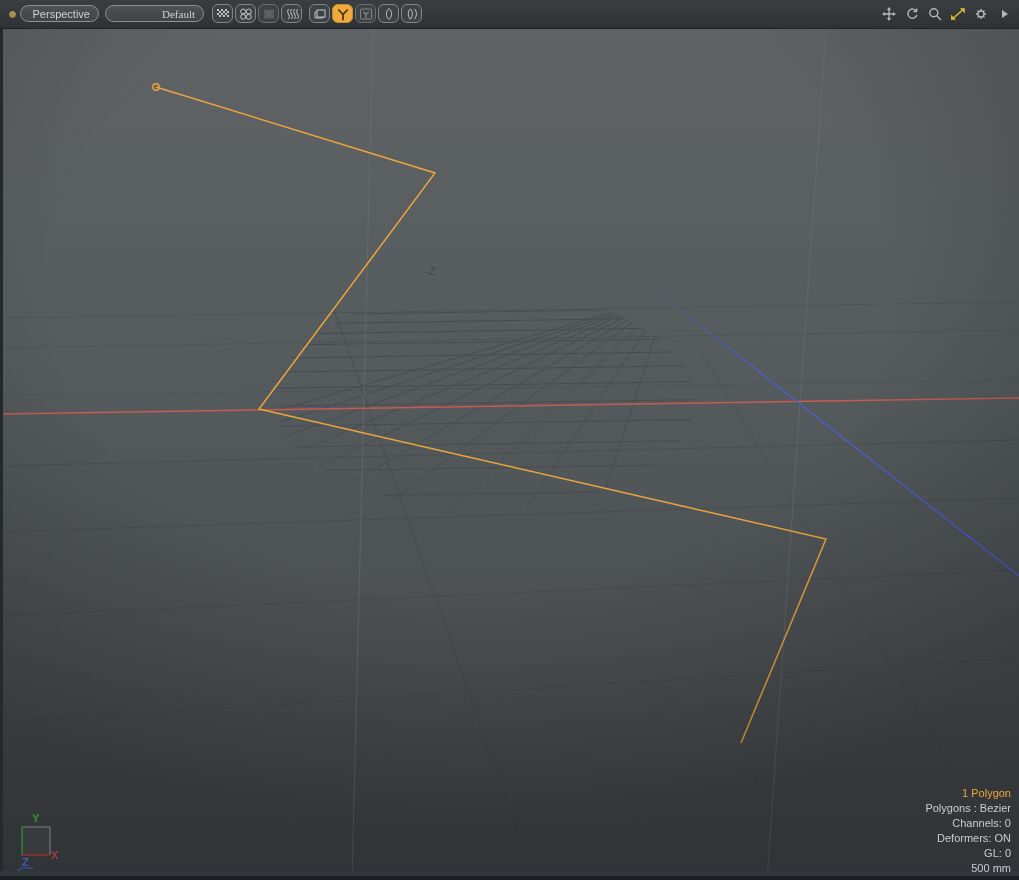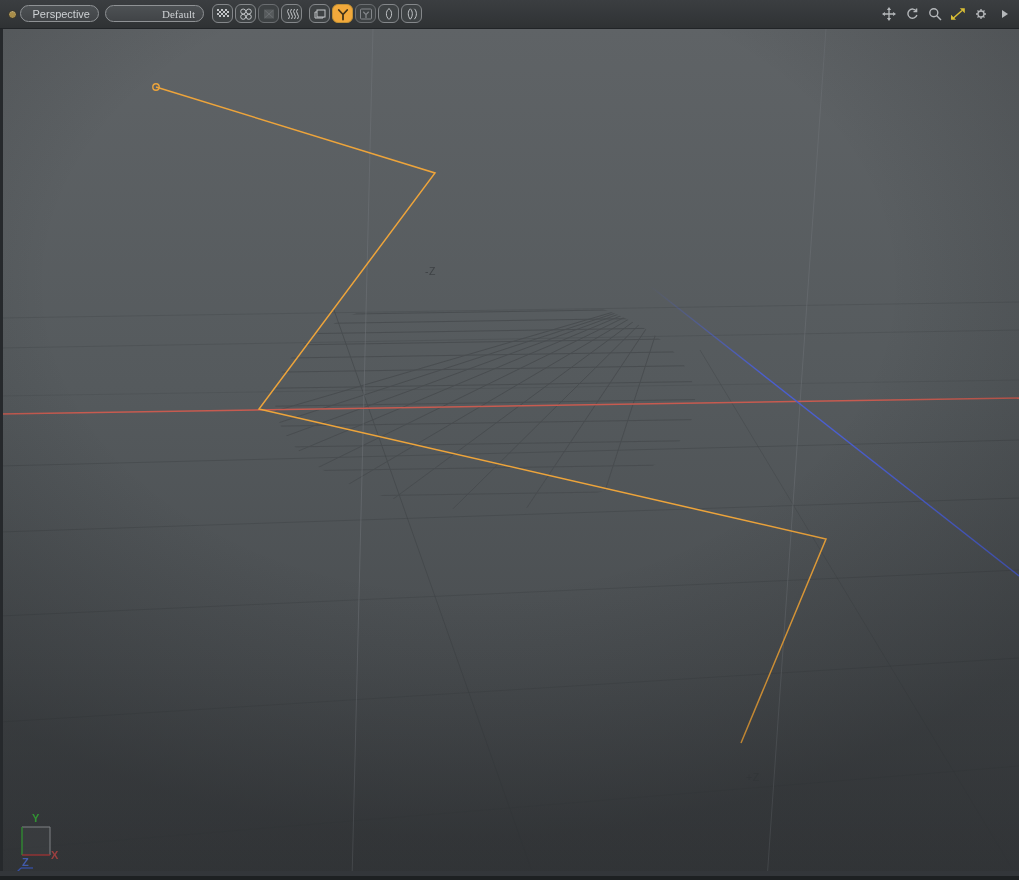--- a/index.html
+++ b/index.html
@@ -254,13 +254,21 @@
           <svg width="18" height="16" viewBox="0 0 18 16">
             <path d="M7 4l6 4-6 4z" fill="currentColor"></path>
           </svg>
         </button>
       </div>
   </div>
 
   <div id="edge-left"></div>
   <div id="edge-bottom"></div>
 
+  <div id="info">
+    <div class="sel">1 Polygon</div>
+    <div>Polygons : Bezier</div>
+    <div>Channels: 0</div>
+    <div>Deformers: ON</div>
+    <div>GL: 0</div>
+    <div>500 mm</div>
+  </div>
 </div>
 
 </body></html>

